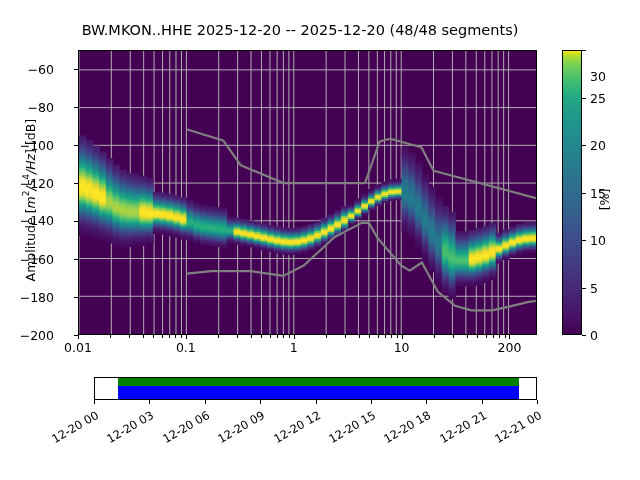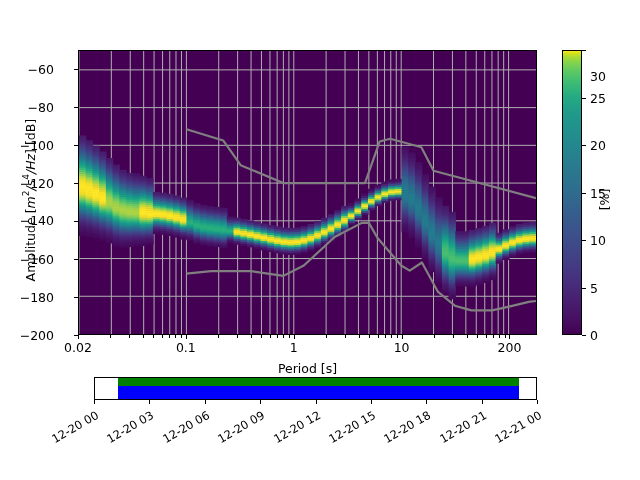--- a/index.html
+++ b/index.html
@@ -138,20 +138,21 @@
     transform-origin: right top;
     transform: rotate(-30deg);
     text-align: right;
   }
 </style>
 </head>
 <body>
 
 <div id="figure">
 
+  <div class="abs" id="title">BW.MKON..HHE   2025-12-20 -- 2025-12-20  (48/48 segments)</div>
 
   <div class="abs" id="ppsd-axes" style="background: rgb(68, 1, 84);">
     <svg id="ppsd-svg" viewBox="0 0 459 285" preserveAspectRatio="none">
       <g id="grid-group">
           <line x1="0" y1="0" x2="0" y2="285" stroke="#b0b0b0" stroke-width="1"></line>
           <line x1="32.47095640621327" y1="0" x2="32.47095640621327" y2="285" stroke="#b0b0b0" stroke-width="1"></line>
           <line x1="51.46524826639941" y1="0" x2="51.46524826639941" y2="285" stroke="#b0b0b0" stroke-width="1"></line>
           <line x1="64.94191281242654" y1="0" x2="64.94191281242654" y2="285" stroke="#b0b0b0" stroke-width="1"></line>
           <line x1="75.39522594744935" y1="0" x2="75.39522594744935" y2="285" stroke="#b0b0b0" stroke-width="1"></line>
           <line x1="83.93620467261269" y1="0" x2="83.93620467261269" y2="285" stroke="#b0b0b0" stroke-width="1"></line>
@@ -1938,31 +1939,30 @@
       <div class="xtick-mark minor" style="left: 396.663px;"></div>
       <div class="xtick-mark minor" style="left: 434.07px;"></div>
       <div class="xtick-mark minor" style="left: 453.064px;"></div>
       <div class="xtick-mark minor" style="left: 466.54px;"></div>
       <div class="xtick-mark minor" style="left: 476.994px;"></div>
       <div class="xtick-mark minor" style="left: 485.535px;"></div>
       <div class="xtick-mark minor" style="left: 492.756px;"></div>
       <div class="xtick-mark minor" style="left: 499.011px;"></div>
       <div class="xtick-mark minor" style="left: 504.529px;"></div>
       <div class="xtick-mark" style="left: 78px;"></div>
-      <div class="xtick-label" style="left: 78px;">0.02</div>
+      <div class="xtick-label" style="left: 78px;">0.01</div>
       <div class="xtick-mark" style="left: 185.866px;"></div>
       <div class="xtick-label" style="left: 185.866px;">0.1</div>
       <div class="xtick-mark" style="left: 293.732px;"></div>
       <div class="xtick-label" style="left: 293.732px;">1</div>
       <div class="xtick-mark" style="left: 401.599px;"></div>
       <div class="xtick-label" style="left: 401.599px;">10</div>
       <div class="xtick-mark" style="left: 509.465px;"></div>
       <div class="xtick-label" style="left: 509.465px;">200</div>
     </div>
-  <div class="abs" id="xlabel">Period [s]</div>
 
   <div class="abs" id="cbar-box"></div>
   <div id="cbtick-container">
       <div class="cbtick-mark" style="top: 335px;"></div>
       <div class="cbtick-label" style="top: 335px;">0</div>
       <div class="cbtick-mark" style="top: 287.5px;"></div>
       <div class="cbtick-label" style="top: 287.5px;">5</div>
       <div class="cbtick-mark" style="top: 240px;"></div>
       <div class="cbtick-label" style="top: 240px;">10</div>
       <div class="cbtick-mark" style="top: 192.5px;"></div>

